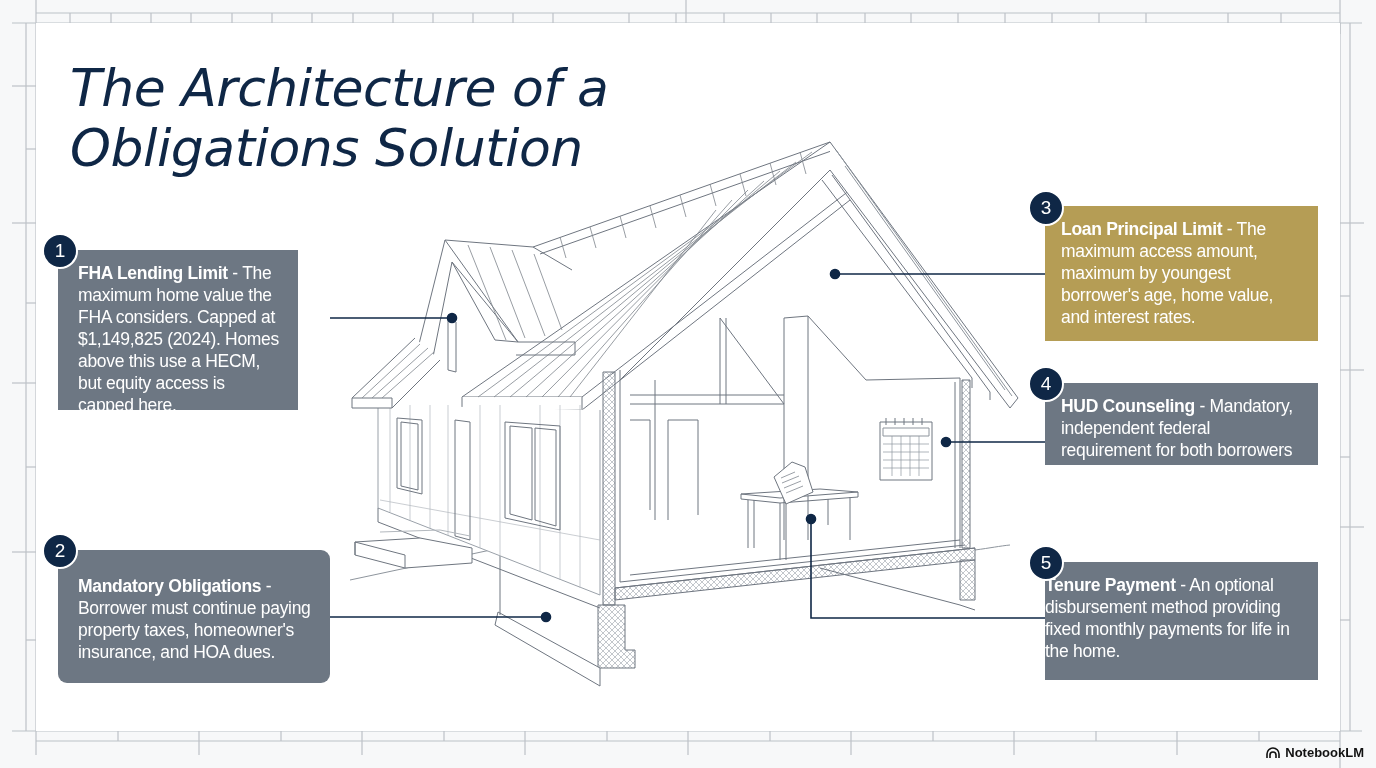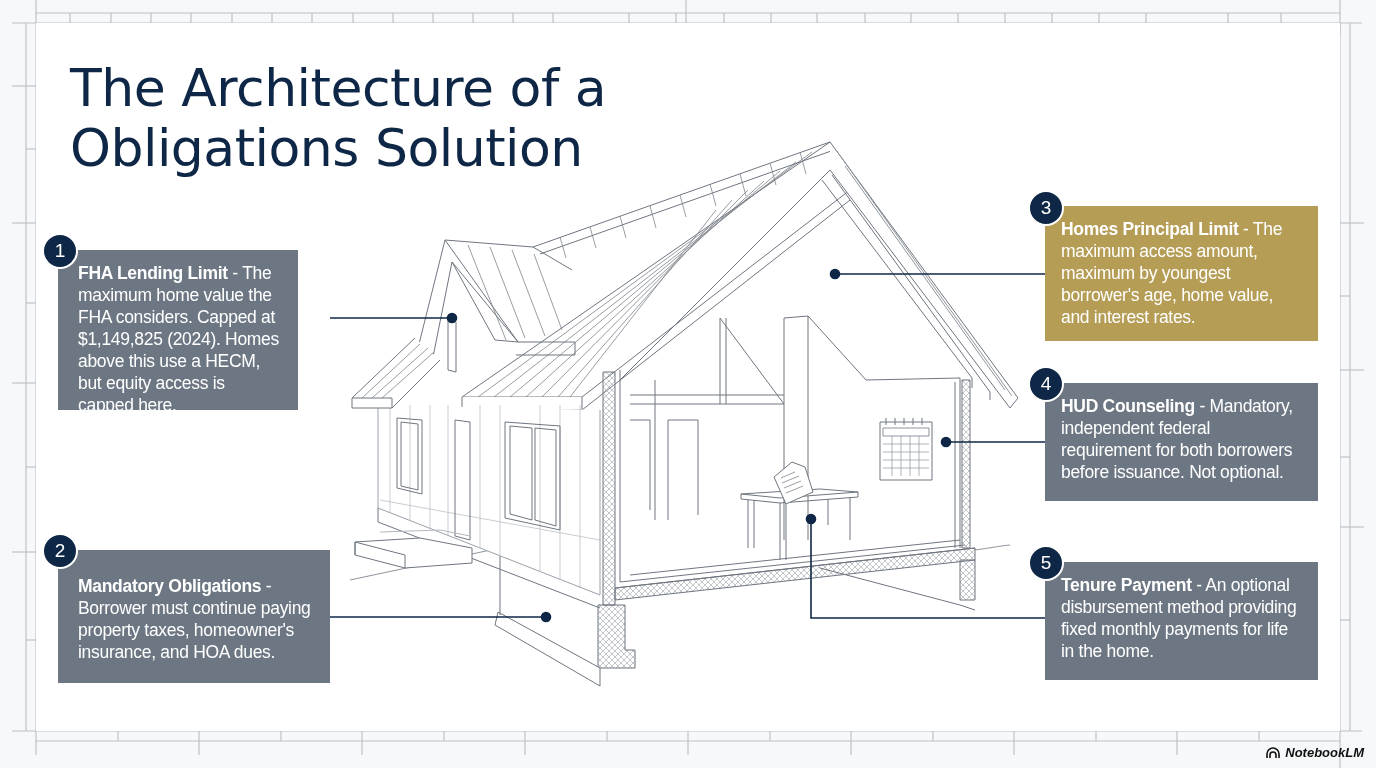--- a/index.html
+++ b/index.html
@@ -11,20 +11,21 @@
   .frame { position: absolute; left: 0; top: 0; width: 1376px; height: 768px; }
   .sheet {
     position: absolute; left: 36px; top: 23px; width: 1304px; height: 708px;
     background: #ffffff;
   }
   .title {
     position: absolute; left: 70px; top: 58px; margin: 0;
     font-family: "DejaVu Sans", sans-serif; font-weight: 400;
     font-size: 52px; line-height: 60px; letter-spacing: -0.5px;
     color: #0f2746;
+    font-style: italic;
   }
   .title span { display: block; }
   .house { position: absolute; left: 0; top: 0; width: 1376px; height: 768px; }
   .callout {
     position: absolute; box-sizing: border-box;
     padding: 12px 14px 10px 20px;
     color: #ffffff;
     font-family: "Liberation Sans", sans-serif;
     font-size: 17.5px; line-height: 22px; letter-spacing: -0.3px;
     transform-origin: left top;
@@ -37,21 +38,20 @@
     background: #0f2746; border: 2px solid #ffffff;
     color: #ffffff; font-family: "Liberation Sans", sans-serif;
     font-size: 19px; line-height: 32px; text-align: center;
     box-sizing: content-box;
   }
   .brand {
     position: absolute; right: 12px; bottom: 8px;
     display: flex; align-items: center; gap: 5px;
     font-family: "Liberation Sans", sans-serif; font-size: 13px; color: #111;
     font-weight: 600;
-    font-style: italic;
   }
   .brand svg { width: 14px; height: 12px; }
 </style>
 </head>
 <body>
 
 <svg class="frame" viewBox="0 0 1376 768">
   <g stroke="#bcc1c7" stroke-width="1.2" fill="none">
 
     <line x1="36" y1="0" x2="36" y2="23"></line>
@@ -300,36 +300,36 @@
     <polyline points="811,519 811,618 1045,618" fill="none"></polyline>
       <circle cx="811" cy="519" r="4.5"></circle>
   </g>
 </svg>
 
 <div class="callout gray" style="left:58px; top:250px; width:240px; height:160px;">
   <b>FHA Lending Limit</b><span> - </span><span>The maximum home value the FHA considers. Capped at $1,149,825 (2024). Homes above this use a HECM, but equity access is capped here.</span>
 </div>
 <div class="badge" style="left:42px; top:233px;">1</div>
 
-<div class="callout gray" style="left:58px; top:550px; width:272px; height:133px; padding-top:25px;">
+<div class="callout gray" style="left:58px; top:550px; width:272px; height:133px; padding-top:25px;border-radius:9px;">
   <b>Mandatory Obligations</b><span> - </span><span>Borrower must continue paying property taxes, homeowner's insurance, and HOA dues.</span>
 </div>
 <div class="badge" style="left:42px; top:533px;">2</div>
 
 <div class="callout gold" style="left:1045px; top:206px; width:273px; height:135px; padding-left:16px;">
-  <b>Homes Principal Limit</b><span> - </span><span>The maximum access amount, maximum by youngest borrower's age, home value, and interest rates.</span>
+  <b>Loan Principal Limit</b><span> - </span><span>The maximum access amount, maximum by youngest borrower's age, home value, and interest rates.</span>
 </div>
 <div class="badge" style="left:1028px; top:190px;">3</div>
 
-<div class="callout gray" style="left:1045px; top:383px; width:273px; height:118px; padding-left:16px;">
+<div class="callout gray" style="left:1045px; top:383px; width:273px; height:82px; padding-left:16px;">
   <b>HUD Counseling</b><span> - </span><span>Mandatory, independent federal requirement for both borrowers before issuance. Not optional.</span>
 </div>
 <div class="badge" style="left:1028px; top:366px;">4</div>
 
-<div class="callout gray" style="left:1045px; top:562px; width:273px; height:118px; padding-left:16px;">
+<div class="callout gray" style="left:1045px; top:562px; width:273px; height:118px; padding-left:0;">
   <b>Tenure Payment</b><span> - </span><span>An optional disbursement method providing fixed monthly payments for life in the home.</span>
 </div>
 <div class="badge" style="left:1028px; top:545px;">5</div>
 
 <div class="brand">
   <svg viewBox="0 0 14 12">
     <path d="M1 11 V7 A6 6 0 0 1 13 7 V11" fill="none" stroke="#111" stroke-width="1.6"></path>
     <path d="M4 11 V8 A3 3 0 0 1 10 8 V11" fill="none" stroke="#111" stroke-width="1.6"></path>
   </svg>
   <span>NotebookLM</span>

